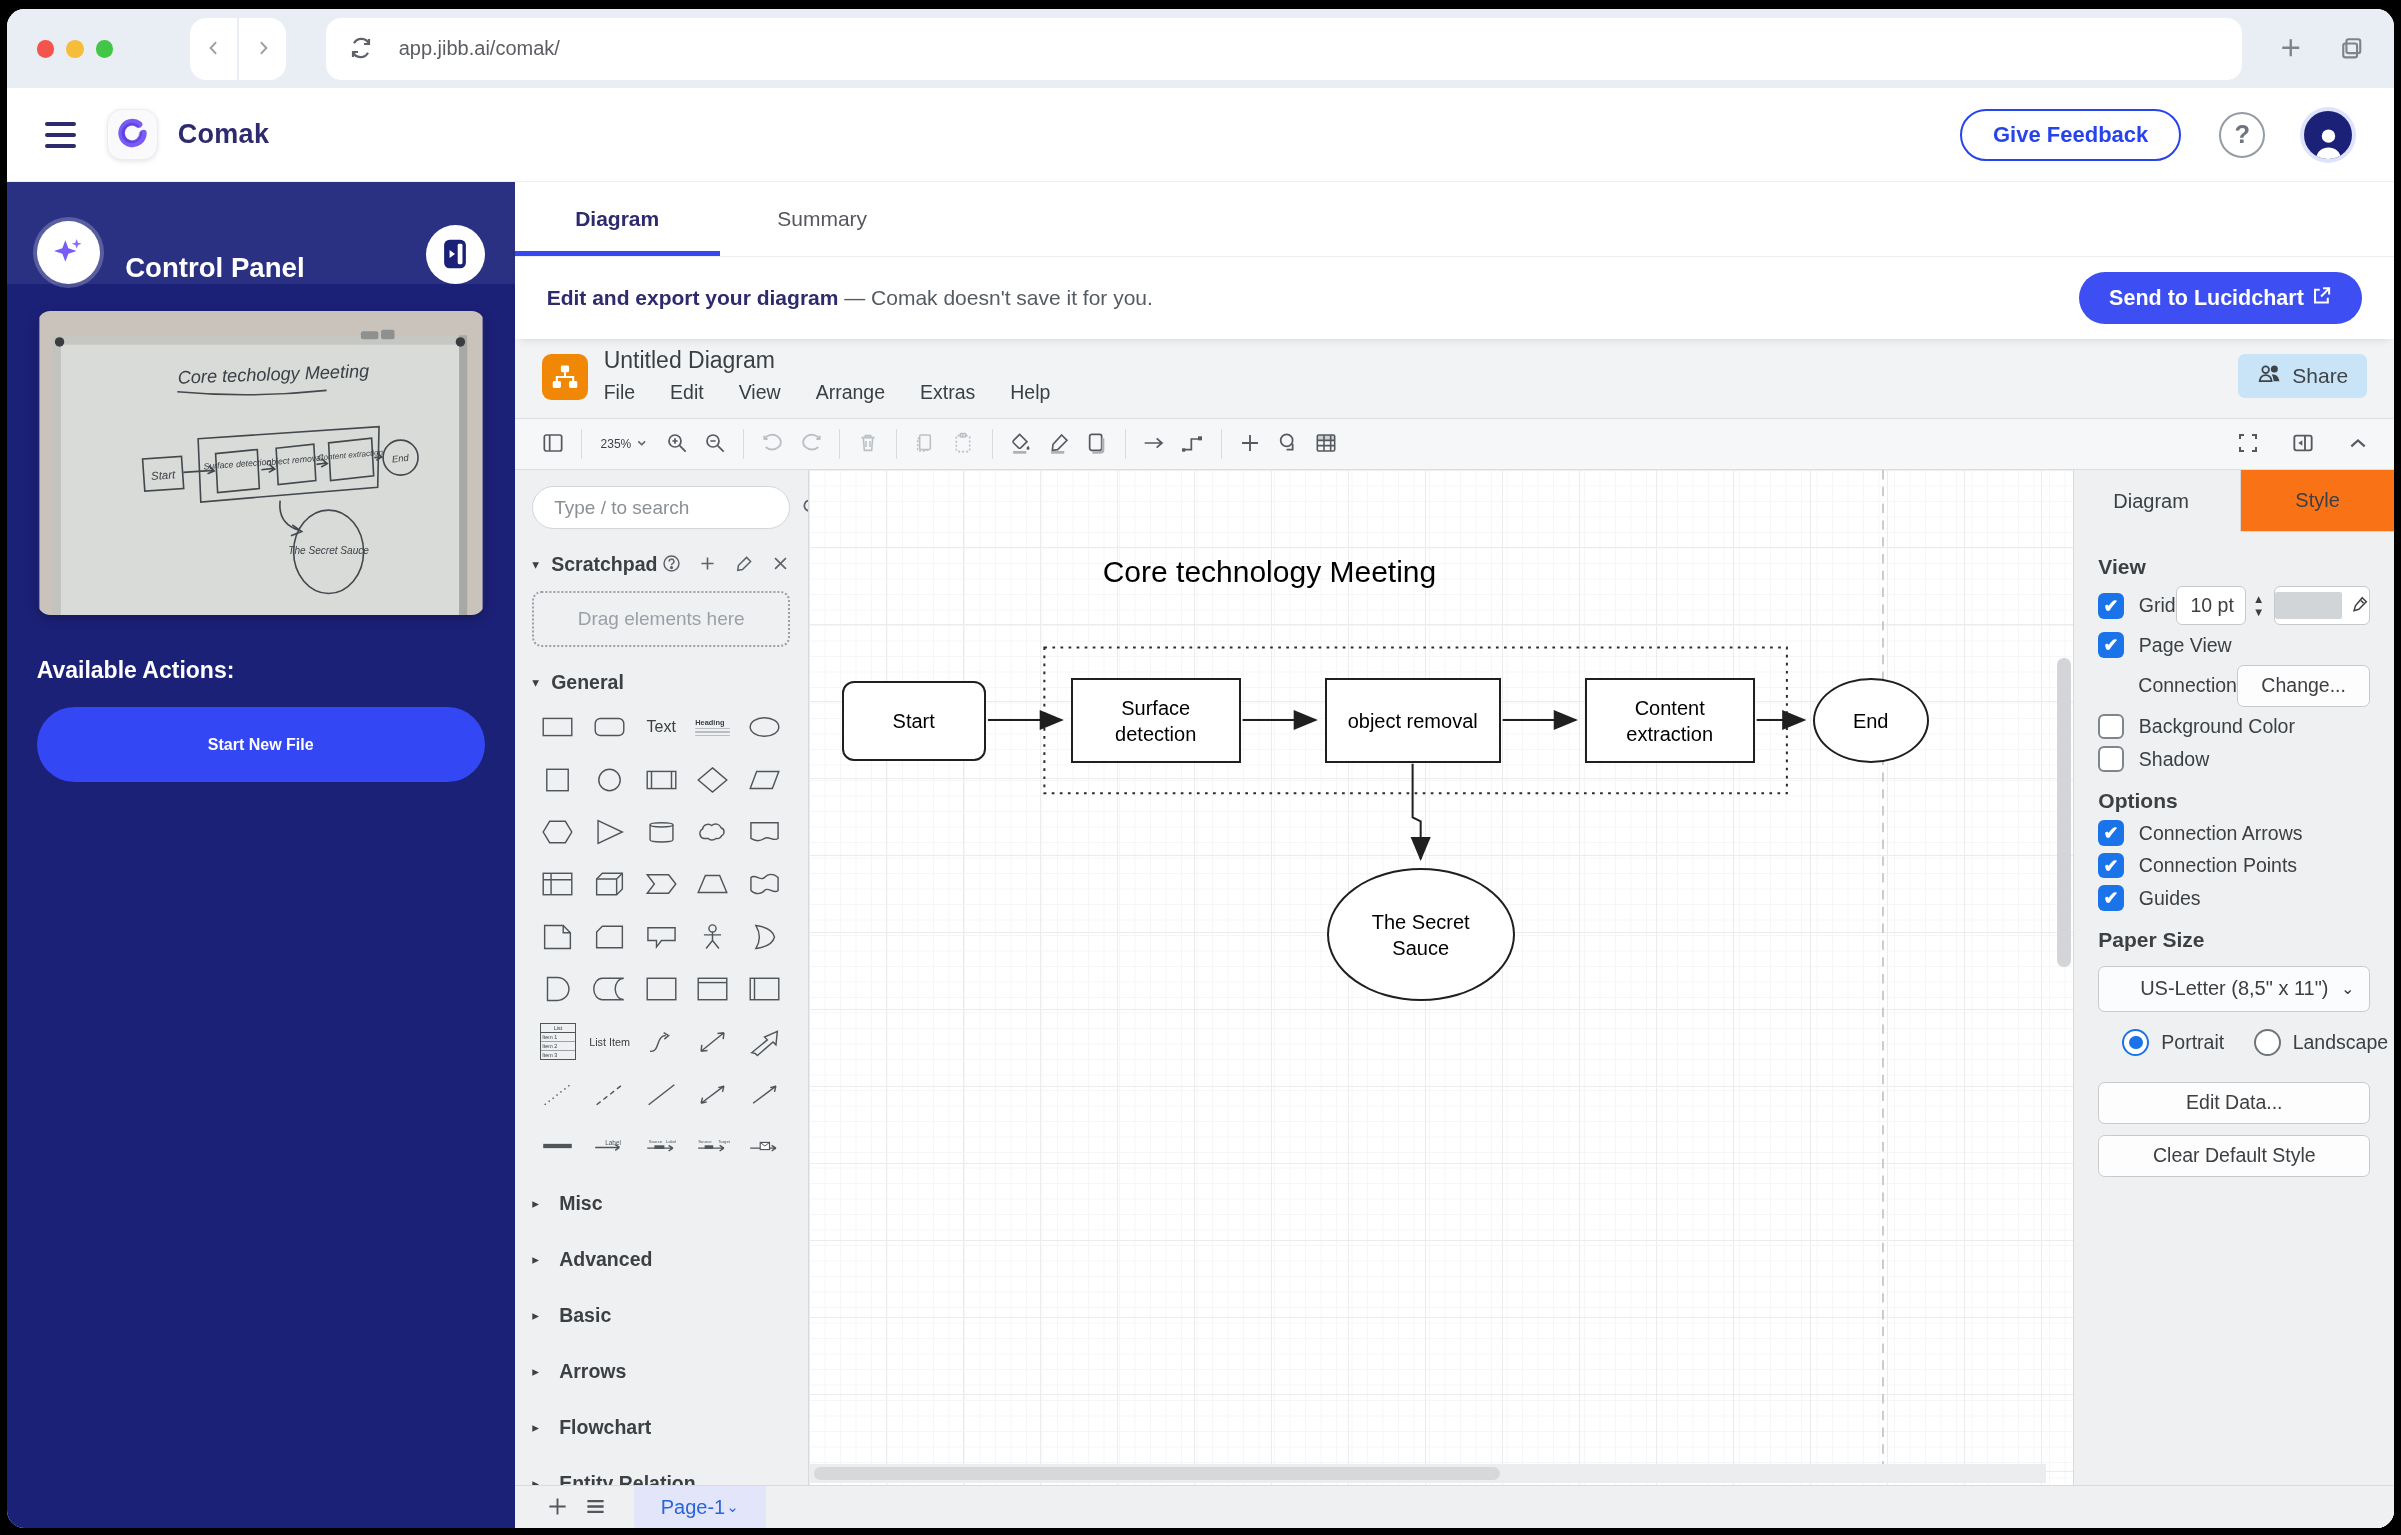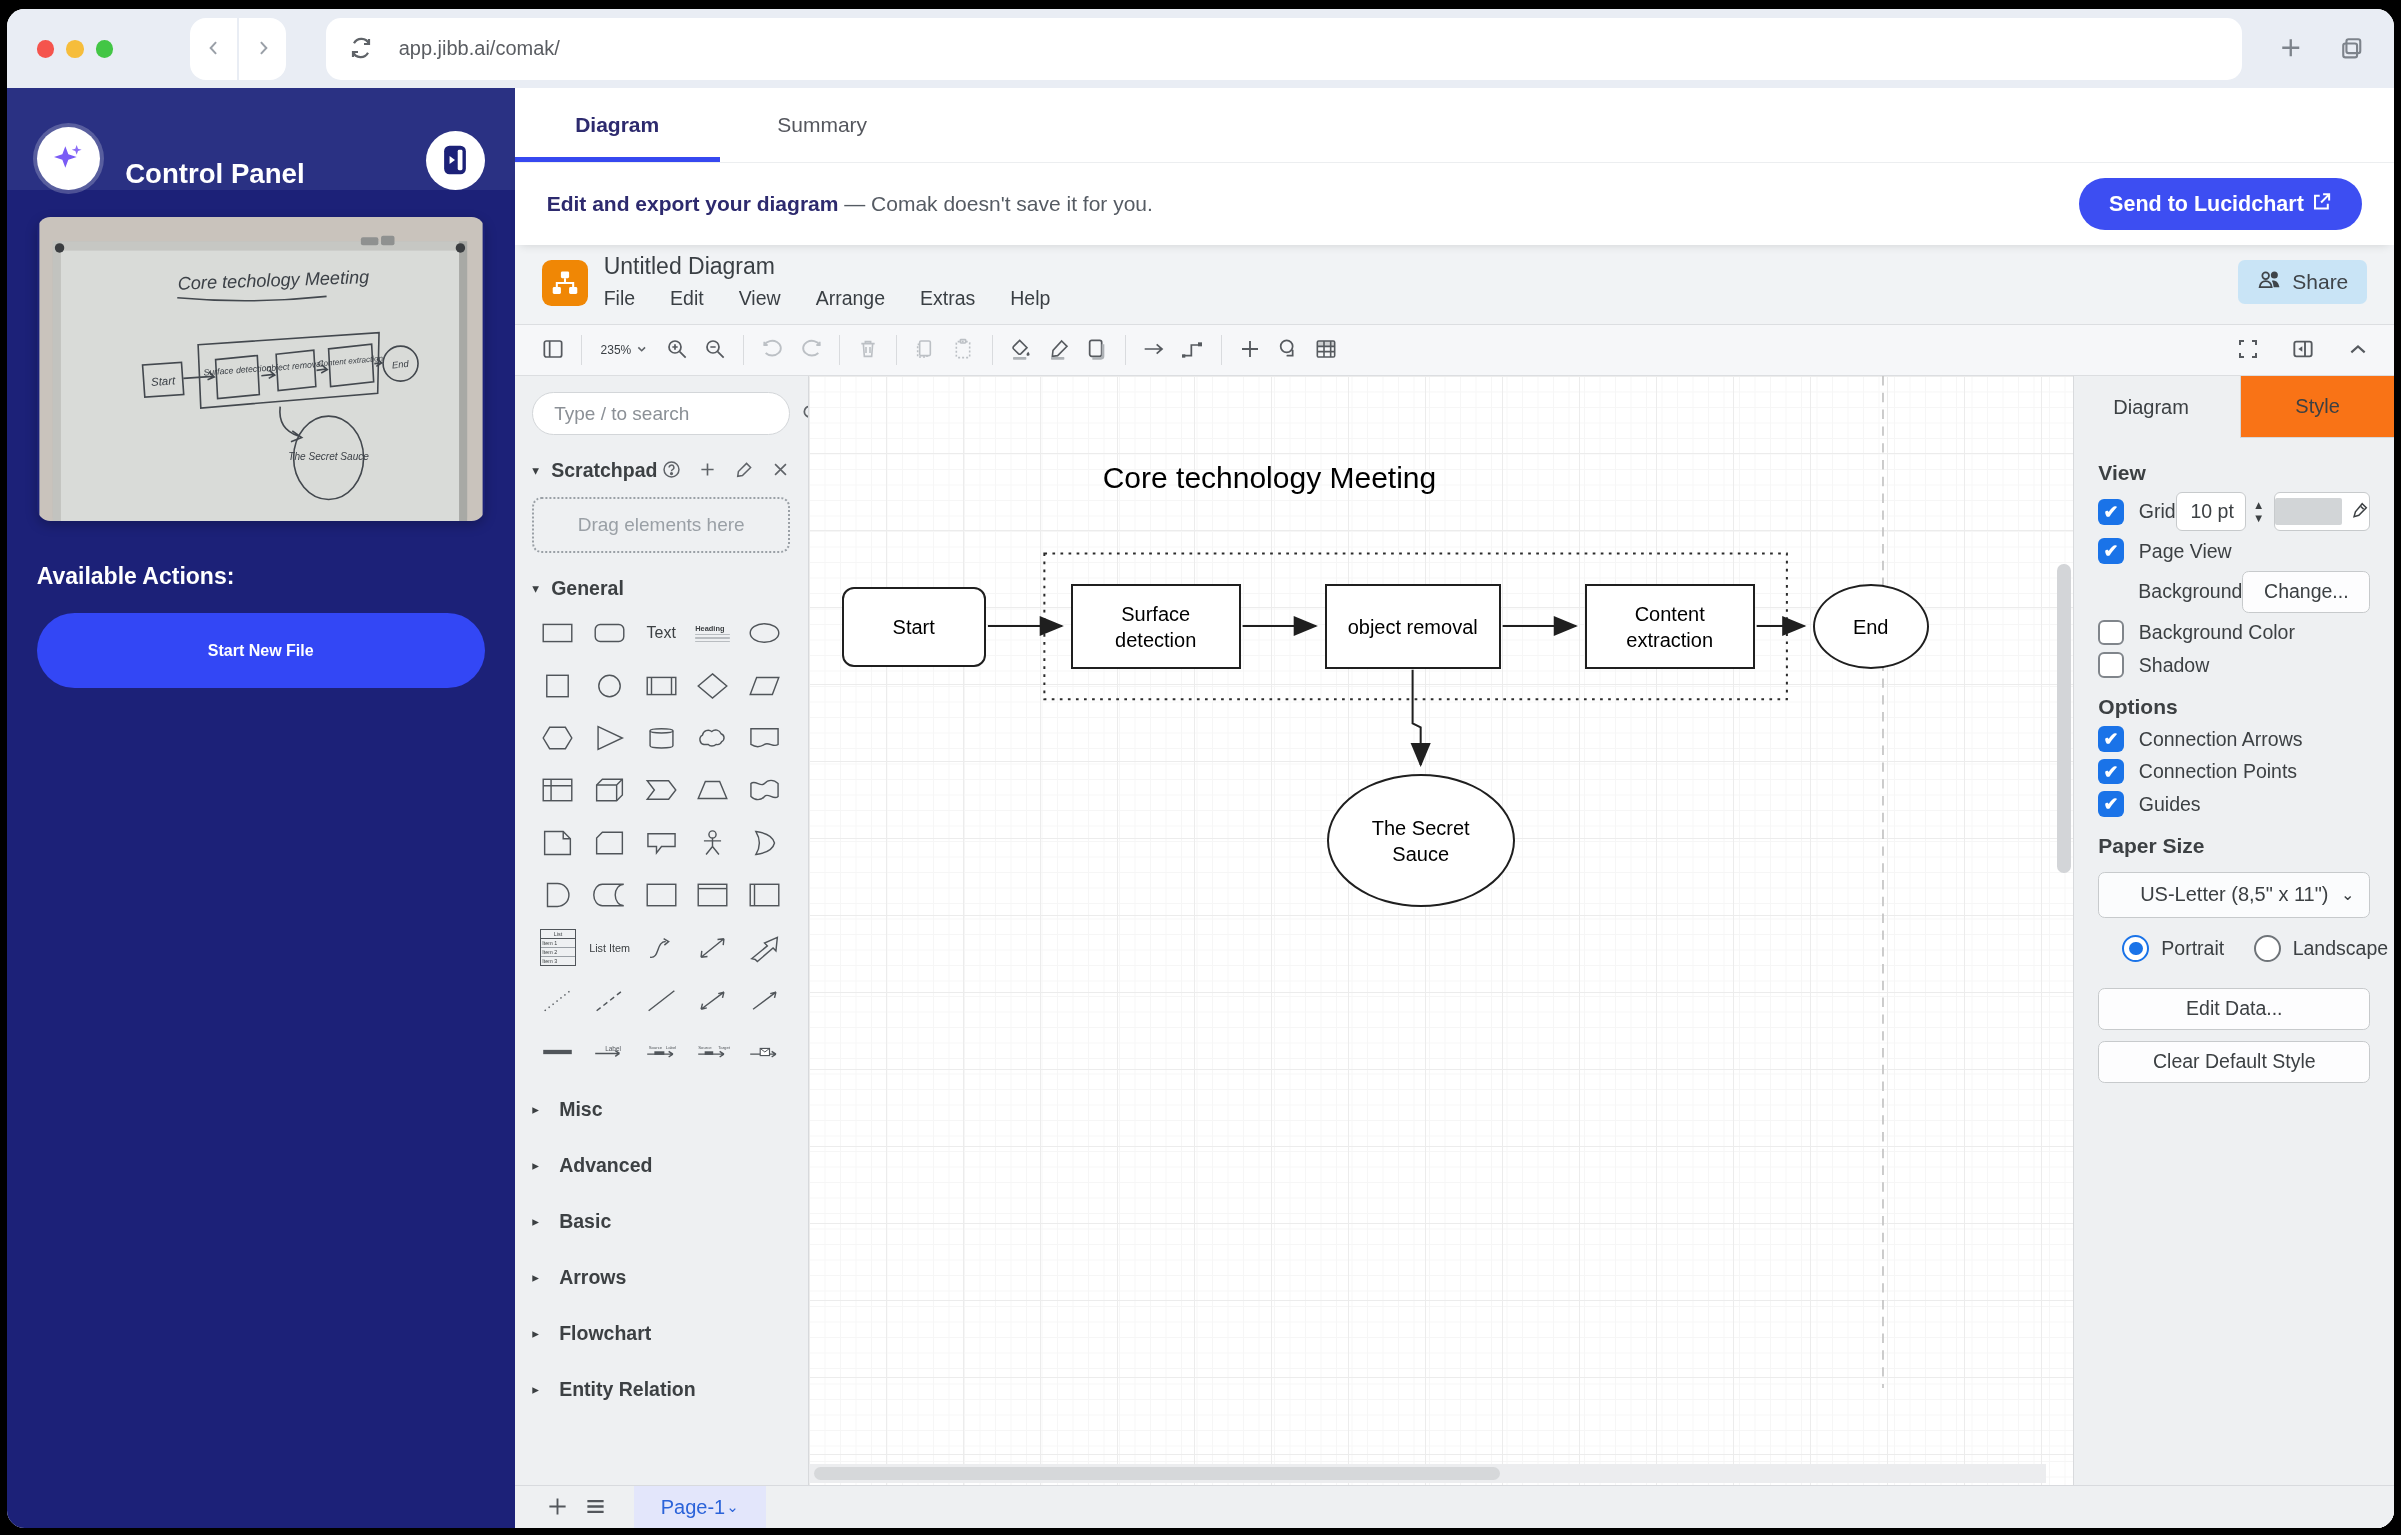--- a/index.html
+++ b/index.html
@@ -221,20 +221,45 @@
       <span><svg viewBox="0 0 24 24" fill="none" stroke="currentColor" stroke-width="2.2" width="25.5" height="25.5">
             <path d="M12 4v16M4 12h16"></path>
           </svg></span>
       <span><svg viewBox="0 0 24 24" fill="none" stroke="currentColor" stroke-width="2" width="25.5" height="25.5">
             <rect x="7" y="4" width="13" height="13" rx="2"></rect>
             <rect x="4" y="8" width="13" height="13" rx="2"></rect>
           </svg></span>
     </div>
   </div>
 
+  <div class="appheader">
+    <div class="hamburger">
+        <span></span>
+        <span></span>
+        <span></span>
+      </div>
+    <div class="logo">
+      <svg viewBox="0 0 48 48">
+          <path d="M33 10a15 15 0 1 0 6 12" fill="none" stroke="#7a5bf5" stroke-width="9" stroke-linecap="round"></path>
+          <path d="M31 13a12 12 0 1 0 4 9" fill="none" stroke="#4b2fd6" stroke-width="4" stroke-linecap="round" opacity=".55"></path>
+        </svg>
+    </div>
+    <div class="brand">Comak</div>
+    <div class="header-spacer"></div>
+    <div class="feedback">Give Feedback</div>
+    <div class="helpbtn">?</div>
+    <div class="avatar">
+      <div class="avatar-inner">
+        <svg viewBox="0 0 46 52">
+            <circle cx="23" cy="18" r="10" fill="#fff"></circle>
+            <path d="M4 52c2-12 10-17 19-17s17 5 19 17z" fill="#fff"></path>
+          </svg>
+      </div>
+    </div>
+  </div>
 
   <div class="main">
 
     <div class="sidebar">
       <div class="sb-head">
         <div class="sb-spark">
           <svg viewBox="0 0 54 54">
               <path d="M23 8l4.5 12L40 24l-12.5 4L23 40l-4.5-12L6 24l12.5-4z" fill="#7a5bf5"></path>
               <path d="M40 6l2 5.5L47.5 13 42 15l-2 5.5L38 15l-5.5-2L38 11.5z" fill="#8b6cf7"></path>
             </svg>
@@ -835,21 +860,21 @@
                       </svg></span>
                 </span>
               </div>
 
               <div class="rrow">
                 <span class="cbox on"></span>
                 <span class="rlabel">Page View</span>
               </div>
 
               <div class="rrow">
-                <span class="rlabel indent">Background</span>
+                <span class="rlabel indent">Connection</span>
                 <span class="rbtn changebtn">Change...</span>
               </div>
 
               <div class="rrow">
                 <span class="cbox off"></span>
                 <span class="rlabel">Background Color</span>
               </div>
 
               <div class="rrow">
                 <span class="cbox off"></span>

